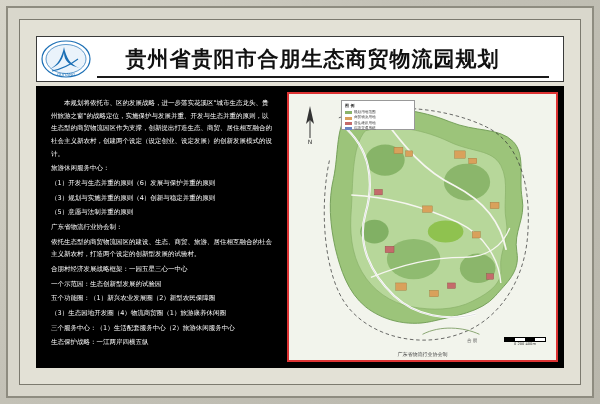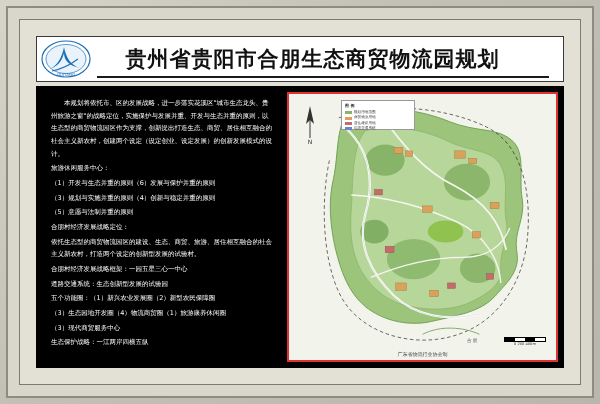--- a/index.html
+++ b/index.html
@@ -126,27 +126,27 @@
       </div>
 
       <div class="body-panel">
 
         <div class="text-col">
           <p class="p-indent">本规划将依托市、区的发展战略，进一步落实花溪区"城市生态龙头、贵州旅游之窗"的战略定位，实施保护与发展并重、开发与生态并重的原则，以生态型的商贸物流园区作为支撑，创新提出打造生态、商贸、居住相互融合的社会主义新农村，创建两个设定（设定创业、设定发展）的创新发展模式的设计。</p>
           <p class="blk">旅游休闲服务中心：</p>
           <p>（1）开发与生态并重的原则（6）发展与保护并重的原则</p>
           <p>（3）规划与实施并重的原则（4）创新与稳定并重的原则</p>
           <p>（5）意愿与法制并重的原则</p>
-          <p class="blk">合朋村经济发展战略定位：</p>
+          <p class="blk">广东省物流行业协会制：</p>
           <p>依托生态型的商贸物流园区的建设、生态、商贸、旅游、居住相互融合的社会主义新农村，打造两个设定的创新型发展的试验村。</p>
           <p class="blk">合朋村经济发展战略框架：一园五星三心一中心</p>
-          <p>道路交通系统：生态创新型发展的试验园</p>
+          <p>一个示范园：生态创新型发展的试验园</p>
           <p>五个功能圈：（1）新兴农业发展圈（2）新型农民保障圈</p>
           <p>（3）生态园地开发圈（4）物流商贸圈（1）旅游康养休闲圈</p>
-          <p>（3）现代商贸服务中心</p>
+          <p>三个服务中心：（1）生活配套服务中心（2）旅游休闲服务中心</p>
           <p class="blk">生态保护战略：一江两岸四横五纵</p>
 
         </div>
 
         <div class="map-wrap">
           <div class="map-inner">
             <svg width="100%" height="100%" viewBox="0 0 300 290" preserveAspectRatio="none">
               <rect x="0" y="0" width="300" height="290" fill="#f2f4ec"></rect>
 
               <path d="M70 18 C110 12 150 18 180 30 C210 42 236 36 252 52 C266 66 258 92 262 114 C266 136 252 150 256 172 C260 194 244 206 232 220 C216 238 186 242 160 248 C132 254 104 246 86 232 C66 216 58 192 52 168 C46 142 44 116 50 92 C56 66 52 30 70 18 Z" fill="#9cc47a" stroke="#6f9b53" stroke-width="1"></path>

